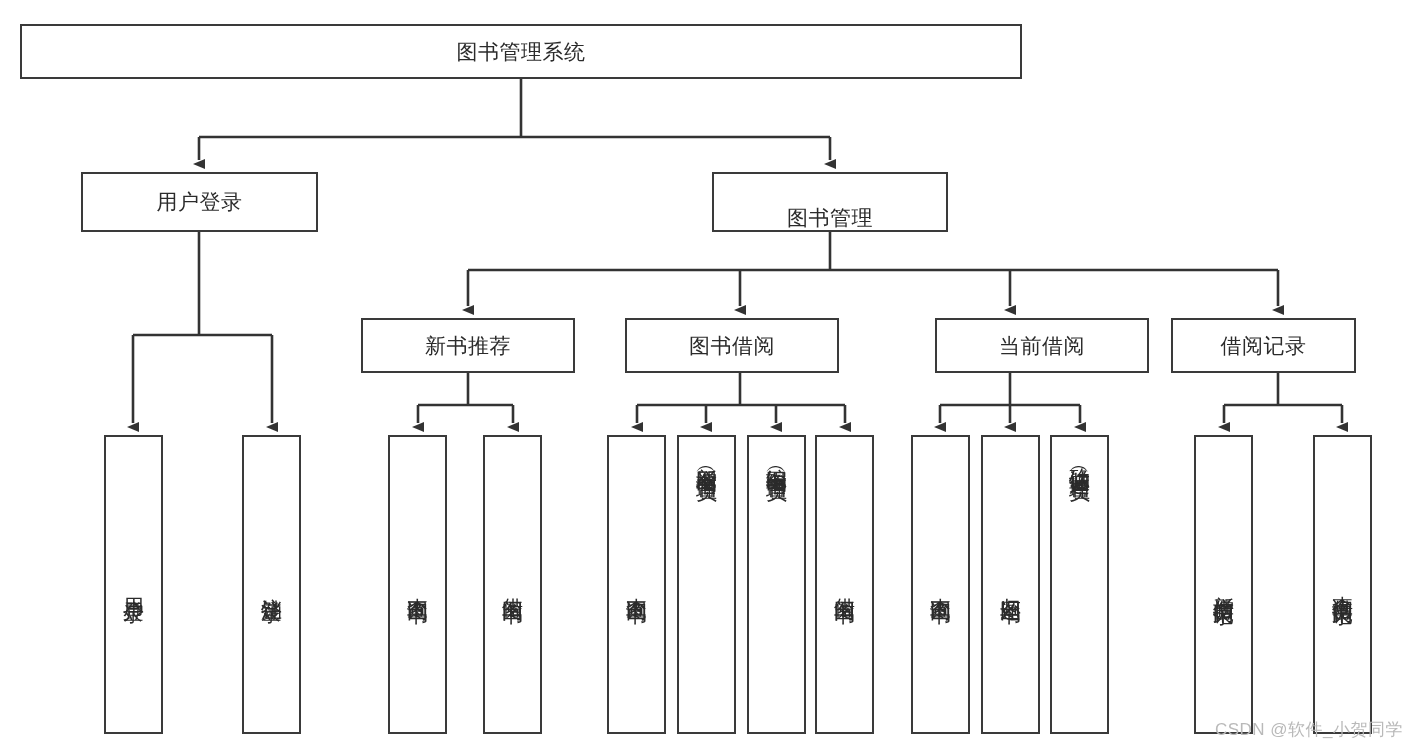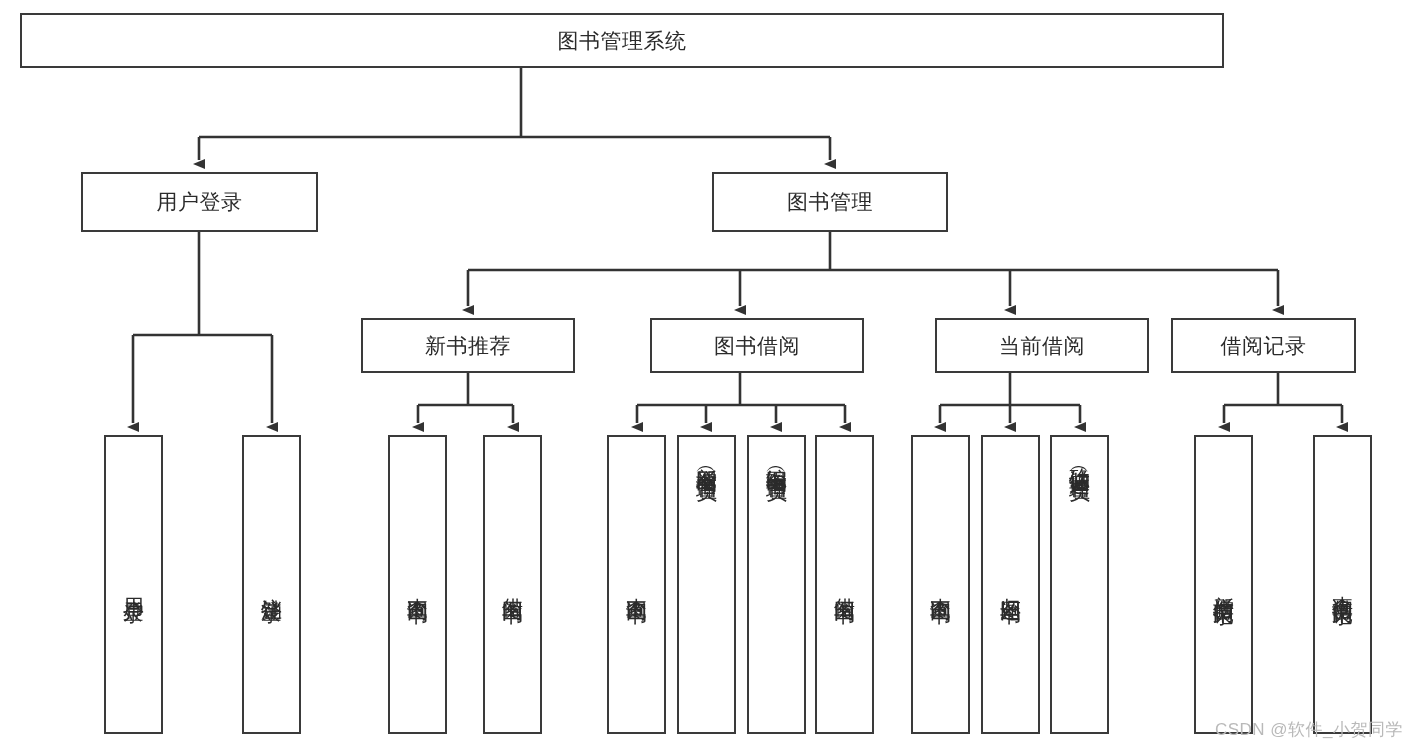--- a/index.html
+++ b/index.html
@@ -116,37 +116,37 @@
       <path d="M 1010 405 L 1010 423" marker-end="url(#arrow)"></path>
       <path d="M 1080 405 L 1080 423" marker-end="url(#arrow)"></path>
 
       <path d="M 1278 373 L 1278 405"></path>
       <path d="M 1224 405 L 1342 405"></path>
       <path d="M 1224 405 L 1224 423" marker-end="url(#arrow)"></path>
       <path d="M 1342 405 L 1342 423" marker-end="url(#arrow)"></path>
     </g>
   </svg>
 
-  <div class="node" style="left:20px; top:13px; width:1204px; height:55px;">
+  <div class="node" style="left:20px; top:24px; width:1002px; height:55px;">
     <span class="node-label">图书管理系统</span>
   </div>
 
   <div class="node" style="left:81px; top:172px; width:237px; height:60px;">
     <span class="node-label">用户登录</span>
   </div>
 
-  <div class="node" style="left:712px; top:172px; width:236px; height:60px;">
+  <div class="node" style="left:712px; top:172px; width:236px; height:60px;align-items:flex-end;">
     <span class="node-label">图书管理</span>
   </div>
 
   <div class="node" style="left:361px; top:318px; width:214px; height:55px;">
     <span class="node-label">新书推荐</span>
   </div>
 
-  <div class="node" style="left:650px; top:318px; width:214px; height:55px;">
+  <div class="node" style="left:625px; top:318px; width:214px; height:55px;">
     <span class="node-label">图书借阅</span>
   </div>
 
   <div class="node" style="left:903px; top:318px; width:214px; height:55px;margin-left:32px;">
     <span class="node-label">当前借阅</span>
   </div>
 
   <div class="node" style="left:1171px; top:318px; width:185px; height:55px;">
     <span class="node-label">借阅记录</span>
   </div>

